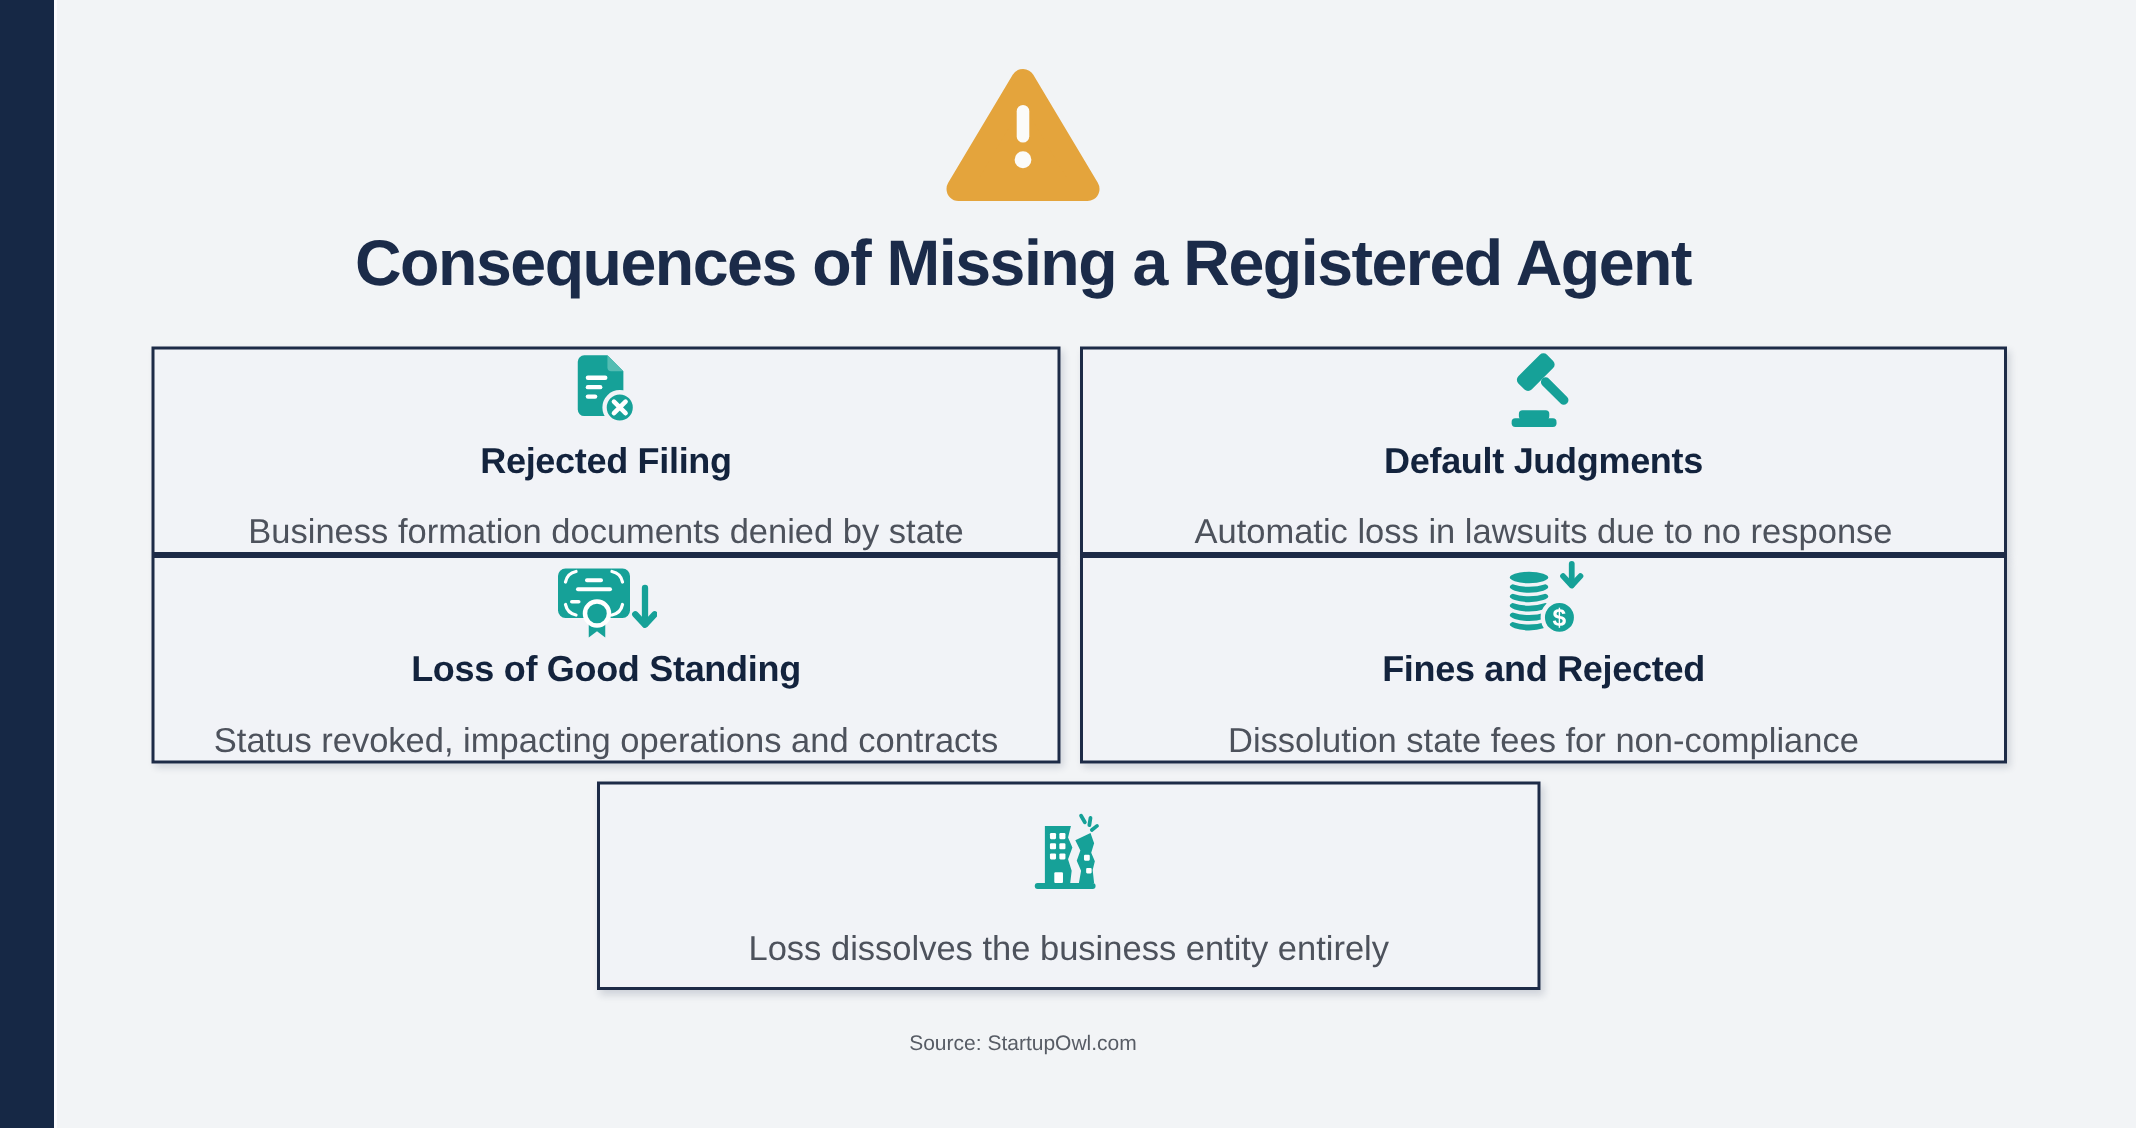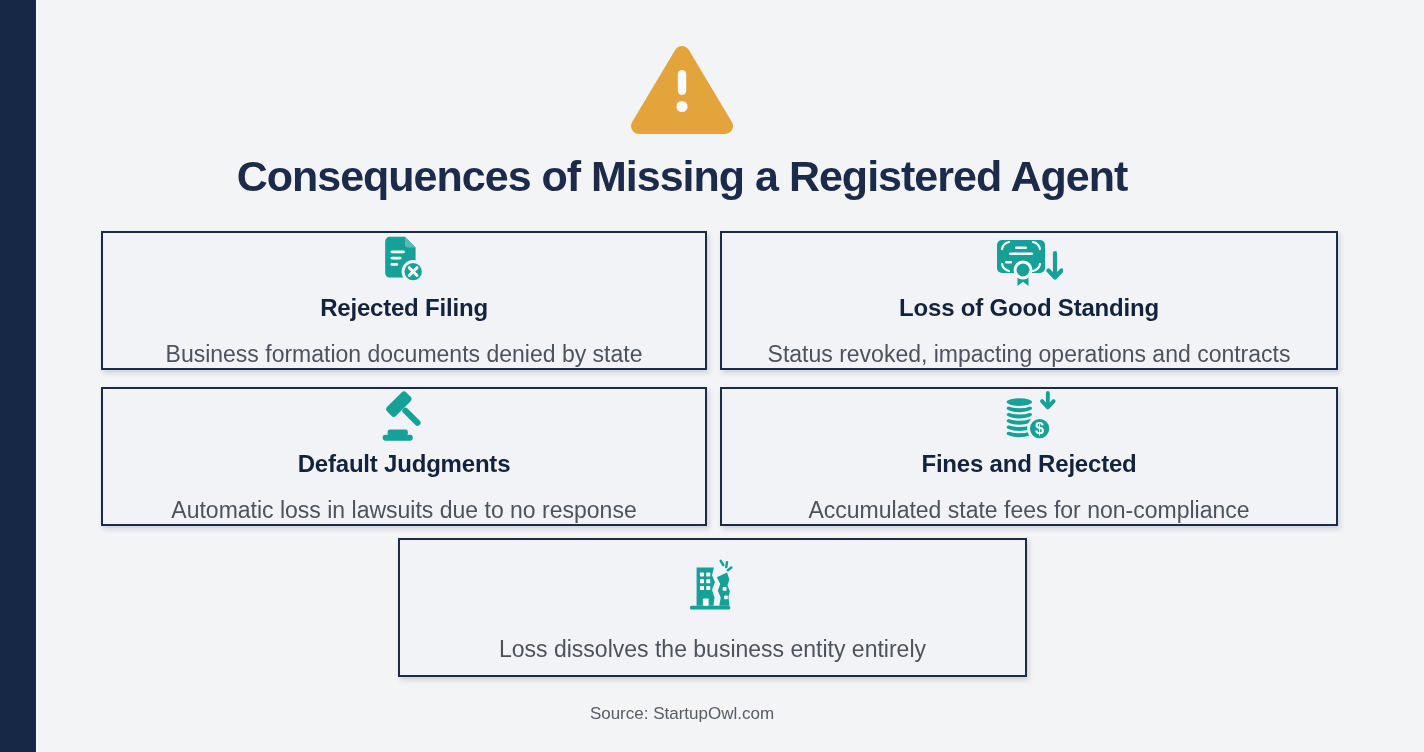--- a/index.html
+++ b/index.html
@@ -23,21 +23,21 @@
     margin:16px 0 0;
     font-size:43px; font-weight:700; letter-spacing:-1px;
     color:#1b2b49;
   }
 
   .cards {
     width:1237px;
     margin:30px 0 0 101px;
     display:grid;
     grid-template-columns:606px 618px;
-    gap:17px 13px;
+    gap:0 13px;
   }
   .card {
     box-sizing:border-box;
     height:139px;
     border:2px solid #1d2b47;
     background:#f1f3f7;
     box-shadow:2px 3px 5px rgba(23,40,69,.16);
     display:flex; flex-direction:column;
     align-items:center; justify-content:center;
     text-align:center;
@@ -51,21 +51,21 @@
     color:#13233d;
   }
   .card .sub {
     margin:19px 0 0; font-size:23px; color:#4d525c;
   }
 
   .solo-row { margin:12px 0 0 398px; }
   .solo-row .card { width:629px; }
 
   footer { text-align:center; }
-  footer .source { margin:27px 0 0; font-size:17px; color:#575c65; }
+  footer .source { margin:27px 0 0; font-size:14px; color:#575c65; }
 
   svg { display:block; }
 </style>
 </head>
 <body>
 
 <div class="page">
 
   <div class="left-bar"></div>
 
@@ -91,20 +91,35 @@
           <path d="M30 4 l11 11 h-8.5 a2.5 2.5 0 0 1 -2.5 -2.5 Z" fill="#55bdb3"></path>
           <rect x="15" y="18" width="15" height="3" rx="1.5" fill="#fff"></rect>
           <rect x="15" y="24.5" width="11.5" height="3" rx="1.5" fill="#fff"></rect>
           <rect x="15" y="31" width="8" height="3" rx="1.5" fill="#fff"></rect>
           <circle cx="38.5" cy="40" r="10.5" fill="#16a198" stroke="#f1f3f7" stroke-width="3"></circle>
           <path d="M34.5 36 l8 8 M42.5 36 l-8 8" stroke="#fff" stroke-width="3.2" stroke-linecap="round"></path>
         </svg>
       </div>
       <h2>Rejected Filing</h2>
       <p class="sub">Business formation documents denied by state</p>
+    </section>
+
+    <section class="card">
+      <div class="icon">
+        <svg width="56" height="56" viewBox="0 0 58 58">
+          <g fill="#16a198" transform="rotate(-45 24 16)">
+            <rect x="10" y="9" width="28" height="13" rx="3.5"></rect>
+            <rect x="20.8" y="22" width="6.4" height="24" rx="3"></rect>
+          </g>
+          <rect x="12" y="42" width="21" height="6.5" rx="2.5" fill="#16a198"></rect>
+          <rect x="7" y="47.5" width="31" height="6" rx="2.5" fill="#16a198"></rect>
+        </svg>
+      </div>
+      <h2>Default Judgments</h2>
+      <p class="sub">Automatic loss in lawsuits due to no response</p>
     </section>
 
     <section class="card">
       <div class="icon">
         <svg width="68" height="56" viewBox="0 0 68 56">
           <rect x="2" y="7" width="48" height="33" rx="5" fill="#16a198"></rect>
           <rect x="20" y="13.5" width="12" height="2.6" rx="1.3" fill="#fff"></rect>
           <rect x="14" y="19.5" width="24" height="2.6" rx="1.3" fill="#fff"></rect>
           <rect x="10" y="28" width="7" height="2.4" rx="1.2" fill="#fff"></rect>
           <g stroke="#fff" stroke-width="2.2" fill="none" stroke-linecap="round">
@@ -120,54 +135,39 @@
             <path d="M53.5 37.5 L60 44.5 L66.5 37.5"></path>
           </g>
         </svg>
       </div>
       <h2>Loss of Good Standing</h2>
       <p class="sub">Status revoked, impacting operations and contracts</p>
     </section>
 
     <section class="card">
       <div class="icon">
-        <svg width="56" height="56" viewBox="0 0 58 58">
-          <g fill="#16a198" transform="rotate(-45 24 16)">
-            <rect x="10" y="9" width="28" height="13" rx="3.5"></rect>
-            <rect x="20.8" y="22" width="6.4" height="24" rx="3"></rect>
-          </g>
-          <rect x="12" y="42" width="21" height="6.5" rx="2.5" fill="#16a198"></rect>
-          <rect x="7" y="47.5" width="31" height="6" rx="2.5" fill="#16a198"></rect>
-        </svg>
-      </div>
-      <h2>Default Judgments</h2>
-      <p class="sub">Automatic loss in lawsuits due to no response</p>
-    </section>
-
-    <section class="card">
-      <div class="icon">
         <svg width="58" height="56" viewBox="0 0 58 58">
           <g fill="#16a198" stroke="#f1f3f7" stroke-width="2.4">
             <ellipse cx="19" cy="46" rx="14.5" ry="5.2"></ellipse>
             <ellipse cx="19" cy="39.5" rx="14.5" ry="5.2"></ellipse>
             <ellipse cx="19" cy="33" rx="14.5" ry="5.2"></ellipse>
             <ellipse cx="19" cy="26.5" rx="14.5" ry="5.2"></ellipse>
             <ellipse cx="19" cy="20" rx="14.5" ry="5.2"></ellipse>
             <ellipse cx="19" cy="13.5" rx="14.5" ry="5.2"></ellipse>
           </g>
           <circle cx="40" cy="41" r="11.5" fill="#16a198" stroke="#f1f3f7" stroke-width="3"></circle>
           <text x="40" y="47" text-anchor="middle" font-family="Liberation Sans, sans-serif" font-size="17" font-weight="bold" fill="#fff">$</text>
           <g stroke="#16a198" stroke-width="4" fill="none" stroke-linecap="round" stroke-linejoin="round">
             <path d="M48.5 4 V18.5"></path>
             <path d="M42.5 12.5 L48.5 19 L54.5 12.5"></path>
           </g>
         </svg>
       </div>
       <h2>Fines and Rejected</h2>
-      <p class="sub">Accumulated state fees for non-compliance</p>
+      <p class="sub">Dissolution state fees for non-compliance</p>
     </section>
 
   </main>
 
   <div class="solo-row">
     <section class="card">
       <div class="icon">
         <svg width="60" height="56" viewBox="0 0 60 58">
           <rect x="6" y="51.5" width="42" height="4" rx="2" fill="#16a198"></rect>
           <path d="M13 12 H31 l-2 8 l3 7 l-3 8 l2.5 8 l-1 8.5 H13 Z" fill="#16a198"></path>

